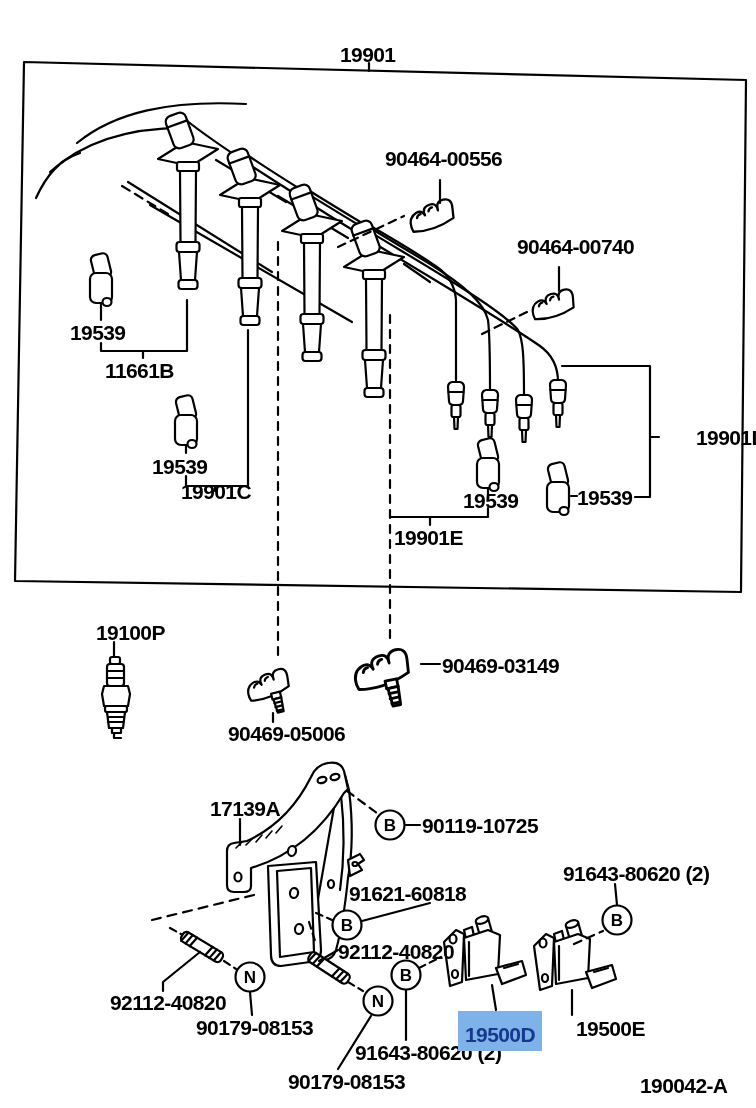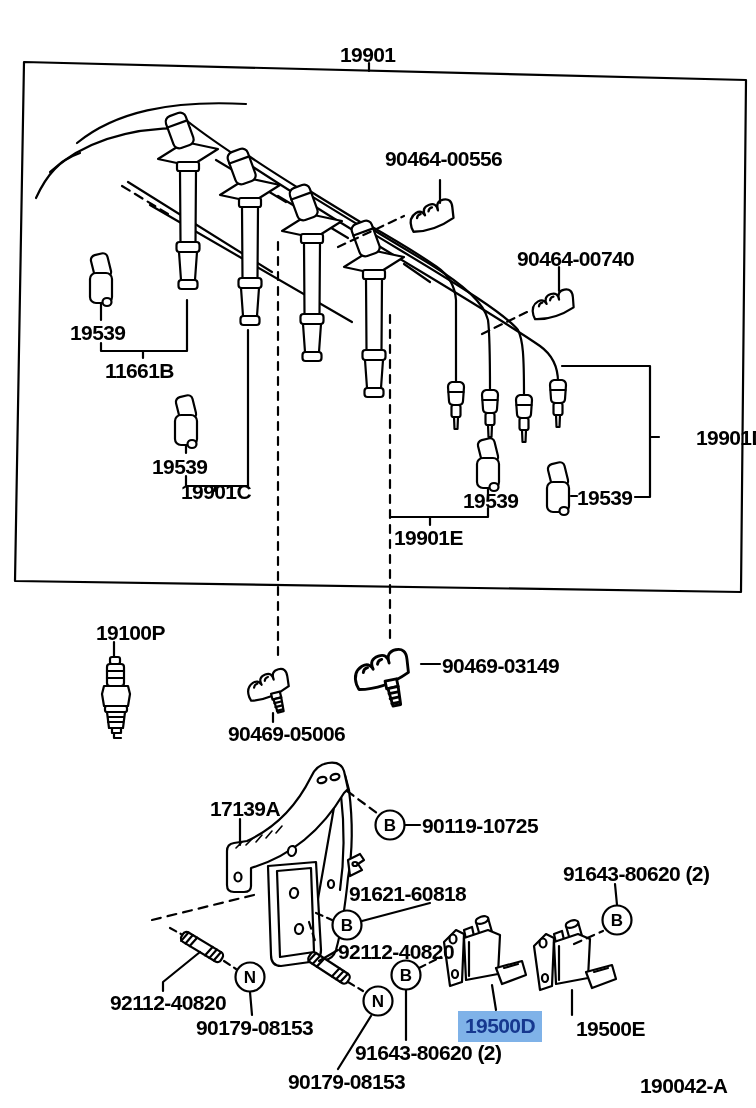--- a/index.html
+++ b/index.html
@@ -2,21 +2,21 @@
 <html style="--line: #000000; --hl-bg: #7fb2e8; --hl-text: #16388f;"><head>
 <meta charset="utf-8">
 <style>
   html,body{margin:0;padding:0;background:#fff;width:756px;height:1108px;overflow:hidden}
   #stage{position:relative;width:756px;height:1108px;background:#fff;
          font-family:"Liberation Sans","DejaVu Sans",sans-serif}
   #art{position:absolute;left:0;top:0}
   .lbl{position:absolute;font:700 21px/1.05 "Liberation Sans","DejaVu Sans",sans-serif;
        letter-spacing:-0.6px;color:var(--line,#000);white-space:nowrap;cursor:default}
   .lbl.hl{background:var(--hl-bg,#7fb2e8);color:var(--hl-text,#16388f);
-          padding:4px 7px 5px 7px;cursor:pointer}
+          padding:13px 7px 5px 7px;cursor:pointer}
   .circ-letter{font:700 17px "Liberation Sans","DejaVu Sans",sans-serif}
 </style>
 </head>
 <body style="background: rgb(255, 255, 255);">
 
 <div id="stage">
 
 <svg id="art" width="756" height="1108" viewBox="0 0 756 1108">
 <defs>
   <g id="boot">
@@ -218,21 +218,21 @@
     <text x="406" y="981">B</text>
     <text x="617" y="926">B</text>
     <text x="250" y="983">N</text>
     <text x="378" y="1007">N</text>
   </g>
 </g>
 </svg>
 
 <div class="lbl" style="left:340px;top:44px">19901</div>
 <div class="lbl" style="left:385px;top:148px">90464-00556</div>
-<div class="lbl" style="left:517px;top:248px">90464-00740</div>
+<div class="lbl" style="left:517px;top:236px">90464-00740</div>
 <div class="lbl" style="left:70px;top:322px">19539</div>
 <div class="lbl" style="left:105px;top:360px">11661B</div>
 <div class="lbl" style="left:152px;top:456px">19539</div>
 <div class="lbl" style="left:181px;top:481px">19901C</div>
 <div class="lbl" style="left:696px;top:427px">19901D</div>
 <div class="lbl" style="left:463px;top:490px">19539</div>
 <div class="lbl" style="left:577px;top:487px">19539</div>
 <div class="lbl" style="left:394px;top:527px">19901E</div>
 <div class="lbl" style="left:96px;top:622px">19100P</div>
 <div class="lbl" style="left:228px;top:723px">90469-05006</div>

